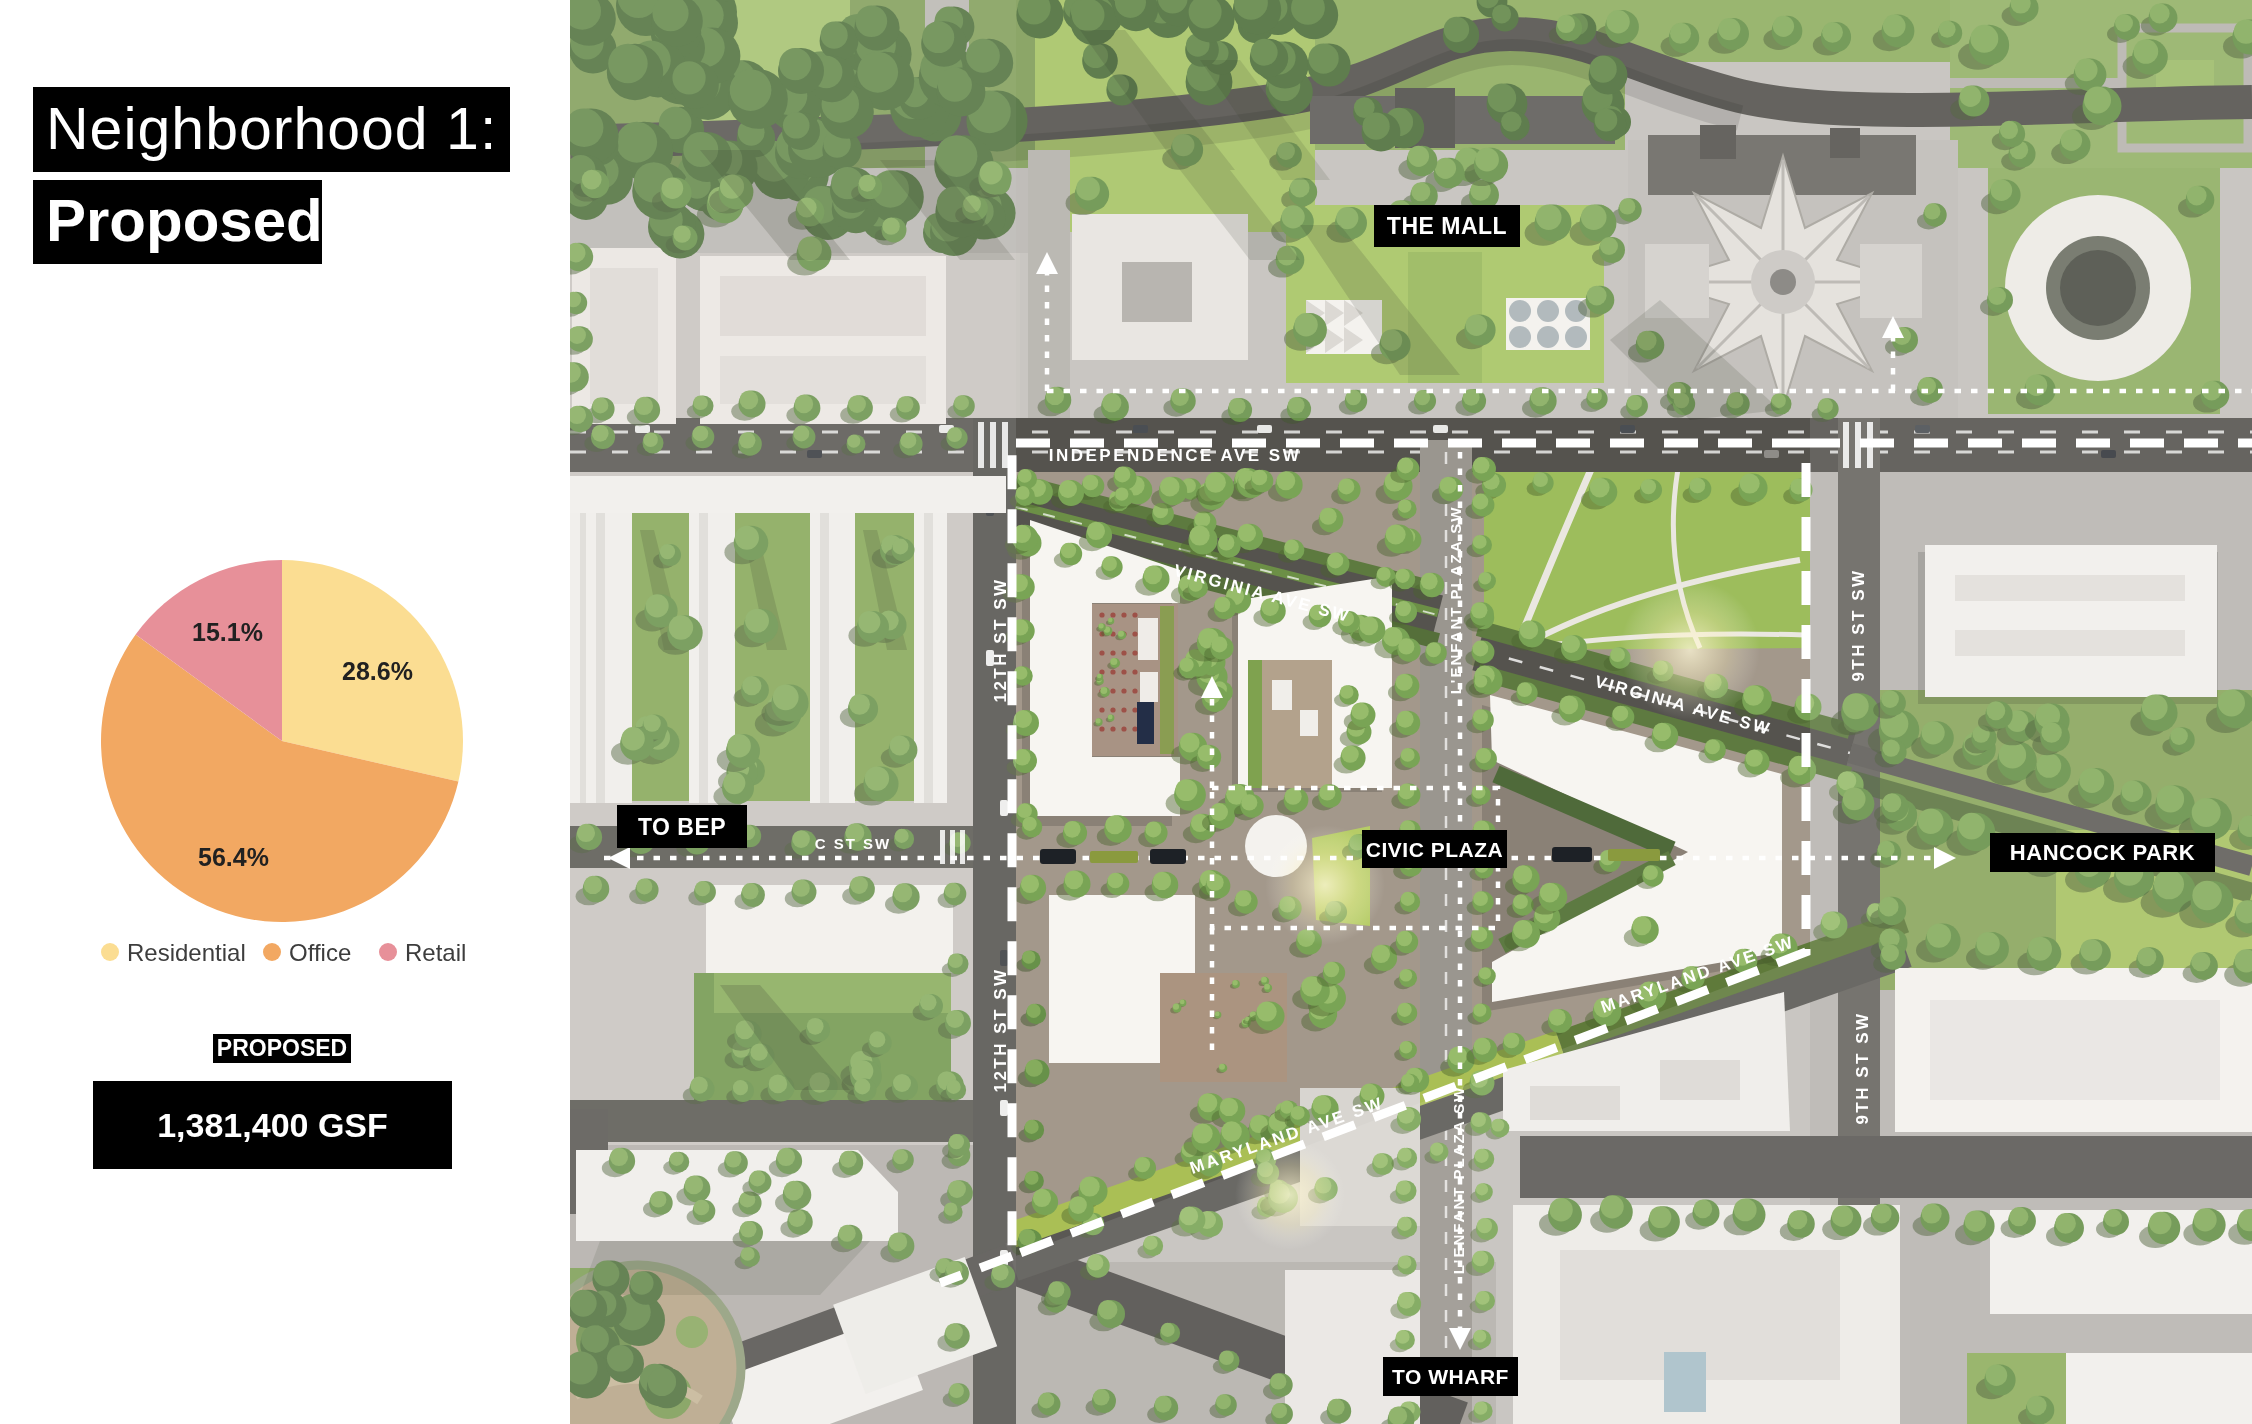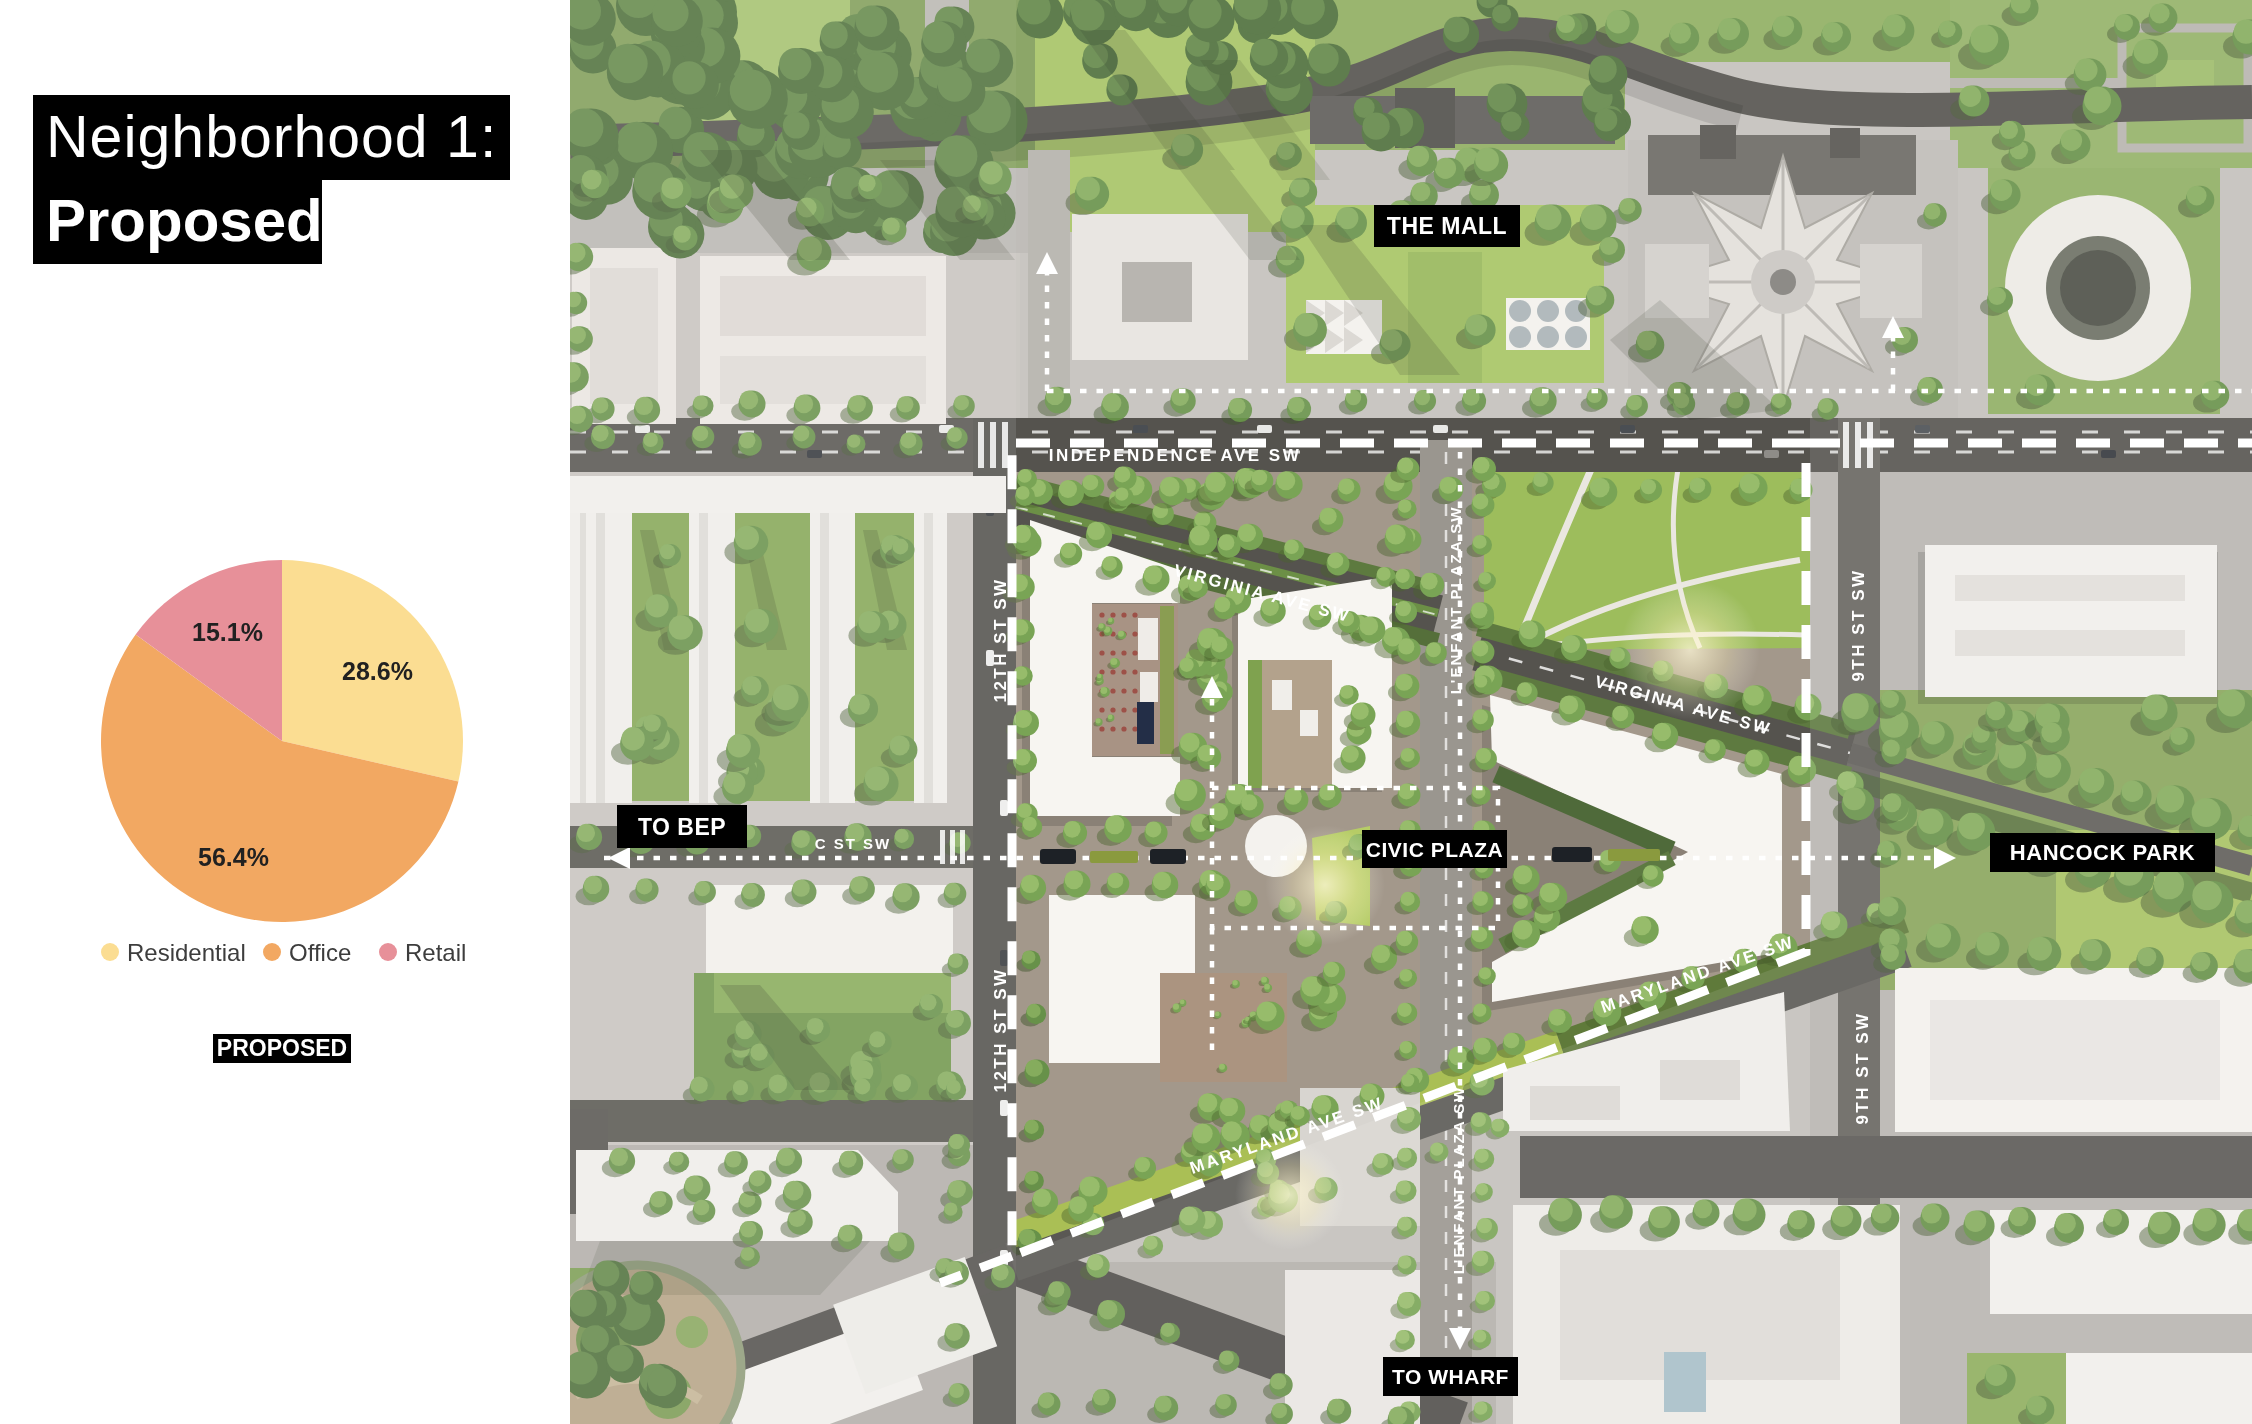--- a/index.html
+++ b/index.html
@@ -1,19 +1,19 @@
 <!DOCTYPE html>
 <html><head><meta charset="utf-8"><style>
 html,body{margin:0;padding:0;background:#fff}
 *{box-sizing:border-box}
 </style></head>
 <body>
 <div style="position:relative;width:2252px;height:1424px;overflow:hidden;background:#fff;font-family:'Liberation Sans',sans-serif">
 
-<div style="position:absolute;left:33px;top:95px;width:477px;height:85px;background:#000;color:#fff;font-family:'Liberation Sans',sans-serif;font-size:59px;line-height:85px;padding-left:13px;box-sizing:border-box;letter-spacing:1px">Neighborhood 1:</div>
+<div style="position:absolute;left:33px;top:87px;width:477px;height:85px;background:#000;color:#fff;font-family:'Liberation Sans',sans-serif;font-size:59px;line-height:85px;padding-left:13px;box-sizing:border-box;letter-spacing:1px">Neighborhood 1:</div>
 
 <div style="position:absolute;left:33px;top:180px;width:289px;height:84px;background:#000;color:#fff;font-family:'Liberation Sans',sans-serif;font-size:60px;font-weight:bold;line-height:82px;padding-left:13px;box-sizing:border-box">Proposed</div>
 
 <svg style="position:absolute;left:0;top:0" width="570" height="1424" viewBox="0 0 570 1424">
 
 <path d="M282,741 L282.0,560.0 A181,181 0 0 1 458.4,781.6 Z" fill="#fbdd92"></path>
 
 <path d="M282,741 L458.4,781.6 A181,181 0 1 1 135.6,634.6 Z" fill="#f2a862"></path>
 
 <path d="M282,741 L135.6,634.6 A181,181 0 0 1 282.0,560.0 Z" fill="#e79099"></path>
@@ -32,20 +32,21 @@
 
 <text x="289" y="961" font-family="Liberation Sans, sans-serif" font-size="24" fill="#3d3d3d">Office</text>
 
 <circle cx="388" cy="952" r="9" fill="#e79099"></circle>
 
 <text x="405" y="961" font-family="Liberation Sans, sans-serif" font-size="24" fill="#3d3d3d">Retail</text>
 </svg>
 
 <div style="position:absolute;left:213px;top:1034px;width:138px;height:29px;background:#000;color:#fff;font-family:'Liberation Sans',sans-serif;font-size:23px;font-weight:bold;line-height:29px;text-align:center">PROPOSED</div>
 
+<div style="position:absolute;left:93px;top:1081px;width:359px;height:88px;background:#000;color:#fff;font-family:'Liberation Sans',sans-serif;font-size:34px;font-weight:bold;line-height:88px;text-align:center">1,381,400 GSF</div>
 
 <svg style="position:absolute;left:570px;top:0" width="1682" height="1424" viewBox="570 0 1682 1424" font-family="Liberation Sans, sans-serif">
       <defs>
 <g id="t1">
           <ellipse cx="-7" cy="7" rx="13" ry="9" fill="#44582f" opacity="0.5"></ellipse>
           <circle r="13" fill="#679149"></circle>
           <circle cx="-3" cy="-4" r="9" fill="#85ac5d"></circle>
         </g>
 <g id="t2">
           <ellipse cx="-7" cy="7" rx="13" ry="9" fill="#4c632f" opacity="0.45"></ellipse>

